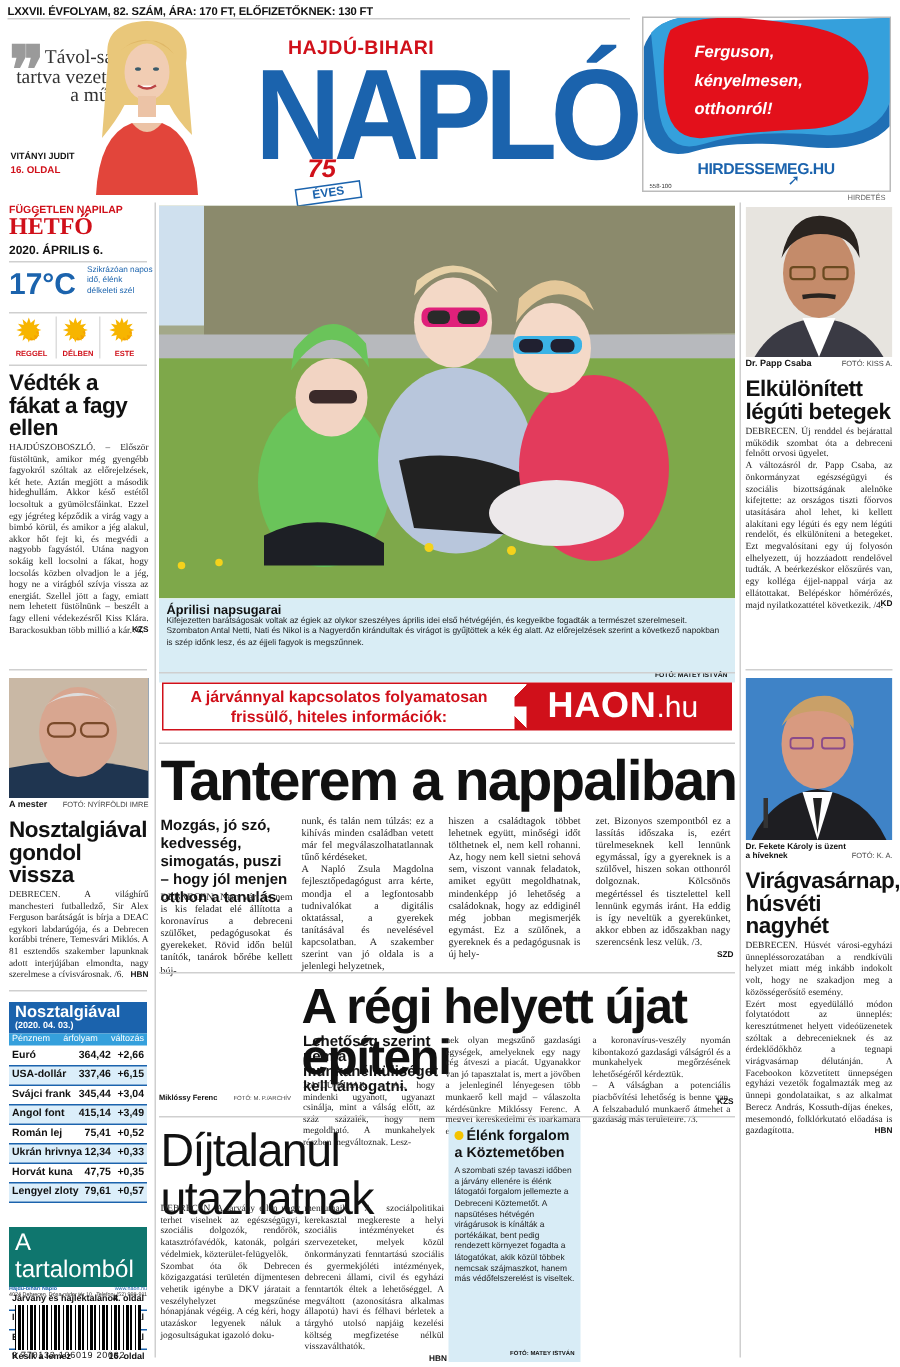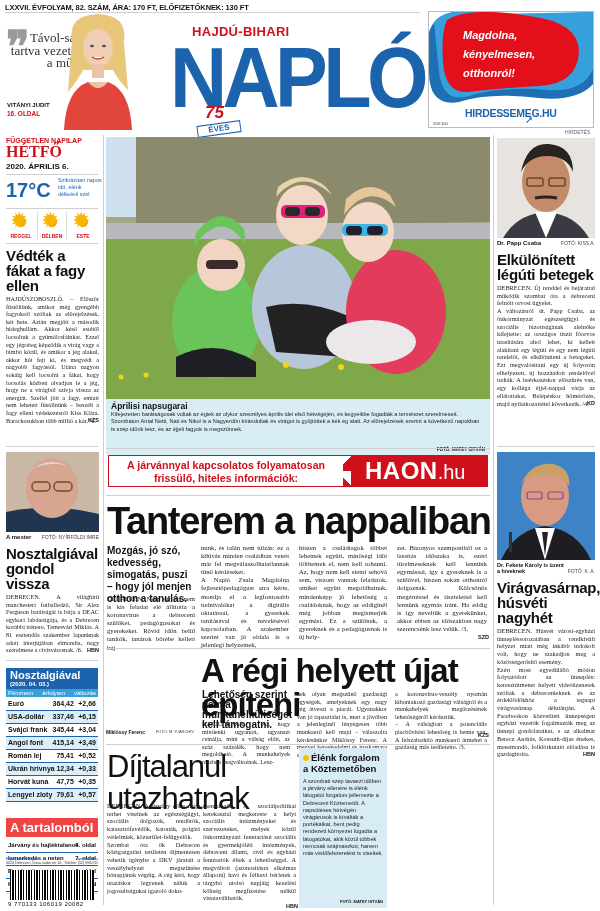--- a/index.html
+++ b/index.html
@@ -32,21 +32,21 @@
 .body{font-family:"Liberation Serif",serif;font-size:6.7px;line-height:8.1px;text-align:justify;color:#222}
 .sig{font-size:5.5px;font-weight:bold;font-family:"Liberation Sans",sans-serif}
 .caption-name{font-size:6px;font-weight:bold}
 .credit{font-size:5px;color:#444}
 .photo{overflow:hidden;position:relative}
 .fx{table-layout:fixed;border-collapse:collapse;width:100%}
 .fx td{font-size:7px;font-weight:bold;padding:0 2px;height:13px;white-space:nowrap}
 .fx tr.alt td{background:#dbeefa}
 .fx tr td{border-bottom:1.5px solid #1b63ad}
 .fxhead{background:#1b63ad;color:#fff;padding:2px 4px}
-.toc-head{background:#ef4444;color:#fff;font-size:13px;font-weight:bold;padding:2px 4px}
+.toc-head{background:#0f766e;color:#fff;font-size:16px;font-weight:normal;padding:2px 4px}
 .toc td{font-size:6px;padding:0 2px;line-height:7.5px;border-bottom:0.5px solid #bbb}
 .banner{left:108px;top:455px;width:380px;height:32px;border:1px solid #d0101a;background:#fff}
 .h-main{font-size:38px;font-weight:bold;letter-spacing:-1.3px;line-height:38px}
 .lede{font-size:10px;font-weight:bold;line-height:12px}
 .col{position:absolute}
 .h2{font-size:33px;font-weight:bold;letter-spacing:-1px;line-height:34px}
 .h3{font-size:31px;font-weight:normal;letter-spacing:-1px;line-height:32px}
 .sidebox{background:#d8ecf6}
 </style>
 </head>
@@ -83,21 +83,21 @@
   <div style="position:absolute;left:0;top:12px;width:44px;height:12px;background:#fff;border:1.5px solid #1b63ad;transform:rotate(-8deg);text-align:center;font-size:8px;font-weight:bold;color:#1b63ad;line-height:9px">ÉVES</div>
 </div>
 
 <div class="abs ad-box">
   <svg class="abs" style="left:0;top:0" width="166" height="117" viewBox="0 0 166 117">
     <path d="M0 20 Q10 -10 60 4 L166 0 L166 70 Q150 90 110 86 Q60 80 30 90 Q0 95 0 60Z" fill="#1f6fb5"></path>
     <path d="M5 10 Q20 -8 70 2 L166 0 L166 50 Q160 80 120 78 Q70 74 40 84 Q14 92 10 60Z" fill="#35a0dc"></path>
     <path d="M18 8 Q40 -6 100 4 Q150 10 150 40 Q148 72 110 74 Q70 76 40 80 Q16 82 14 50 Q12 20 18 8Z" fill="#e3101b"></path>
   </svg>
   <div class="abs" style="left:34px;top:14px;font-size:11px;font-weight:bold;font-style:italic;color:#fff;line-height:19px">
-    <div>Magdolna,</div>
+    <div>Ferguson,</div>
     <div>kényelmesen,</div>
     <div>otthonról!</div>
   </div>
   <div class="abs" style="left:36px;top:95px;font-size:10.5px;font-weight:bold;color:#1b63ad;letter-spacing:-0.3px">HIRDESSEMEG.HU</div>
   <div class="abs" style="left:96px;top:102px;font-size:10px;color:#1b63ad">➚</div>
   <div class="abs" style="left:4px;top:109px;font-size:4px;color:#333">558·100</div>
 </div>
 <div class="abs ad-small" style="left:565px">HIRDETÉS</div>
 
 <div class="abs vline" style="left:103px;top:135px;height:770px"></div>

